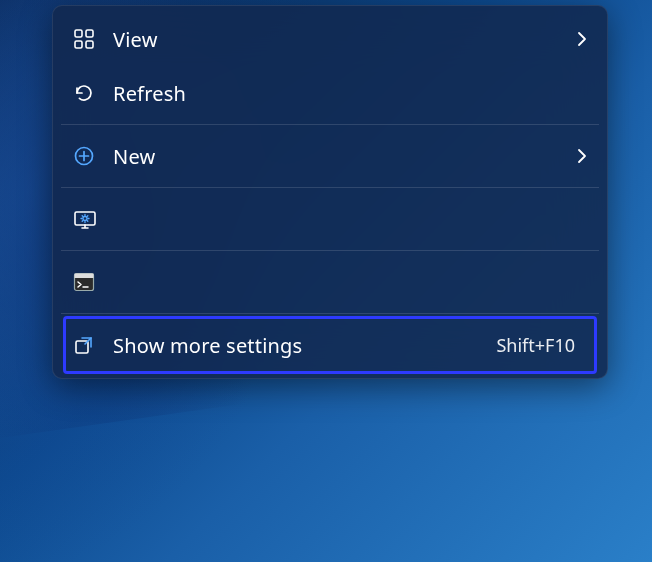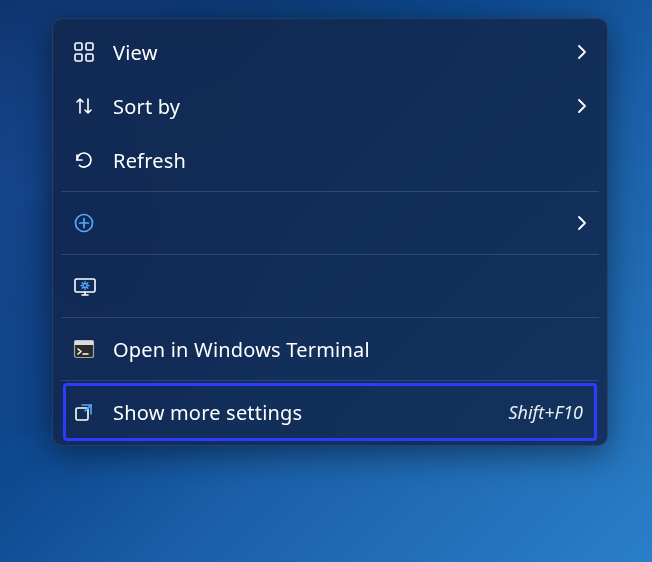--- a/index.html
+++ b/index.html
@@ -32,21 +32,21 @@
       left: -40px;
       top: -80px;
       width: 300px;
       height: 500px;
       background: radial-gradient(ellipse at 40% 60%, rgba(12,45,110,0.65) 0%, transparent 70%);
       transform: rotate(-8deg);
     }
 
     .context-menu {
       position: absolute;
-      top: 18px;
+      top: 5px;
       left: 52px;
       width: 556px;
       background: rgba(18, 40, 78, 0.86);
       backdrop-filter: blur(28px);
       border: 1px solid rgba(255,255,255,0.09);
       border-radius: 10px;
       padding: 6px 6px;
       box-shadow: 0 8px 32px rgba(0,0,0,0.45);
       z-index: 10;
     }
@@ -69,22 +69,21 @@
       justify-content: flex-start;
       flex-shrink: 0;
     }
     .menu-item .label {
       flex: 1;
       letter-spacing: 0.2px;
     }
     .menu-item .shortcut {
       color: rgba(255,255,255,0.92);
       font-size: 18px;
-      margin-right: 4px;
-      font-style: italic;
+      margin-right: 12px;
     }
     .menu-item .chevron {
       margin-left: auto;
       display: flex;
       align-items: center;
     }
     .separator {
       height: 1px;
       background: rgba(255,255,255,0.13);
       margin: 4px 2px;
@@ -121,54 +120,41 @@
       </svg>
     </span>
     <span class="label">View</span>
     <span class="chevron">
       <svg width="10" height="16" viewBox="0 0 10 16" fill="none">
         <path d="M2 2 L8 8 L2 14" stroke="#fff" stroke-width="1.8" stroke-linecap="round" stroke-linejoin="round"></path>
       </svg>
     </span>
   </div>
 
-  <div class="menu-item">
-    <span class="icon-slot">
-      <svg width="22" height="22" viewBox="0 0 22 22" fill="none">
-        <path d="M7 4 L7 18 M7 4 L4 7 M7 4 L10 7" stroke="#fff" stroke-width="1.6" stroke-linecap="round" stroke-linejoin="round"></path>
-        <path d="M15 18 L15 4 M15 18 L12 15 M15 18 L18 15" stroke="#fff" stroke-width="1.6" stroke-linecap="round" stroke-linejoin="round"></path>
-      </svg>
-    </span>
-    <span class="label">Sort by</span>
-    <span class="chevron">
-      <svg width="10" height="16" viewBox="0 0 10 16" fill="none">
-        <path d="M2 2 L8 8 L2 14" stroke="#fff" stroke-width="1.8" stroke-linecap="round" stroke-linejoin="round"></path>
-      </svg>
-    </span>
-  </div>
 
   <div class="menu-item">
     <span class="icon-slot">
       <svg width="22" height="22" viewBox="0 0 22 22" fill="none">
         <path d="M4 11 a7 7 0 1 1 2.4 5.3" stroke="#fff" stroke-width="1.7" stroke-linecap="round" fill="none"></path>
         <path d="M4 6 L4 11 L9 11" stroke="#fff" stroke-width="1.7" stroke-linecap="round" stroke-linejoin="round" fill="none"></path>
       </svg>
     </span>
     <span class="label">Refresh</span>
   </div>
 
   <div class="separator"></div>
 
   <div class="menu-item">
     <span class="icon-slot">
       <svg width="22" height="22" viewBox="0 0 22 22" fill="none">
         <circle cx="11" cy="11" r="8.5" stroke="#55a8ff" stroke-width="1.7"></circle>
         <path d="M11 6.5 L11 15.5 M6.5 11 L15.5 11" stroke="#55a8ff" stroke-width="1.7" stroke-linecap="round"></path>
       </svg>
     </span>
+    <span class="label">New</span>
     <span class="chevron">
       <svg width="10" height="16" viewBox="0 0 10 16" fill="none">
         <path d="M2 2 L8 8 L2 14" stroke="#fff" stroke-width="1.8" stroke-linecap="round" stroke-linejoin="round"></path>
       </svg>
     </span>
   </div>
 
   <div class="separator"></div>
 
   <div class="menu-item">
@@ -187,21 +173,20 @@
 
   <div class="menu-item">
     <span class="icon-slot">
       <svg width="22" height="20" viewBox="0 0 22 20" fill="none">
         <rect x="1.5" y="1.5" width="19" height="17" rx="2" fill="#2b2b2b" stroke="#9aa" stroke-width="1.2"></rect>
         <rect x="1.5" y="1.5" width="19" height="4.5" fill="#ddd"></rect>
         <path d="M5 10 L8 12.5 L5 15" stroke="#fff" stroke-width="1.5" stroke-linecap="round" stroke-linejoin="round"></path>
         <path d="M10 15 L15 15" stroke="#fff" stroke-width="1.5" stroke-linecap="round"></path>
       </svg>
     </span>
-    <span class="label">Open in Windows Terminal</span>
   </div>
 
   <div class="separator"></div>
 
   <div class="menu-item highlighted">
     <div class="highlight"></div>
     <span class="icon-slot">
       <svg width="22" height="22" viewBox="0 0 22 22" fill="none">
         <rect x="3" y="7" width="12" height="12" rx="1.5" stroke="#fff" stroke-width="1.6"></rect>
         <path d="M9 4 L18 4 L18 13" stroke="#55a8ff" stroke-width="1.6" stroke-linecap="round"></path>

